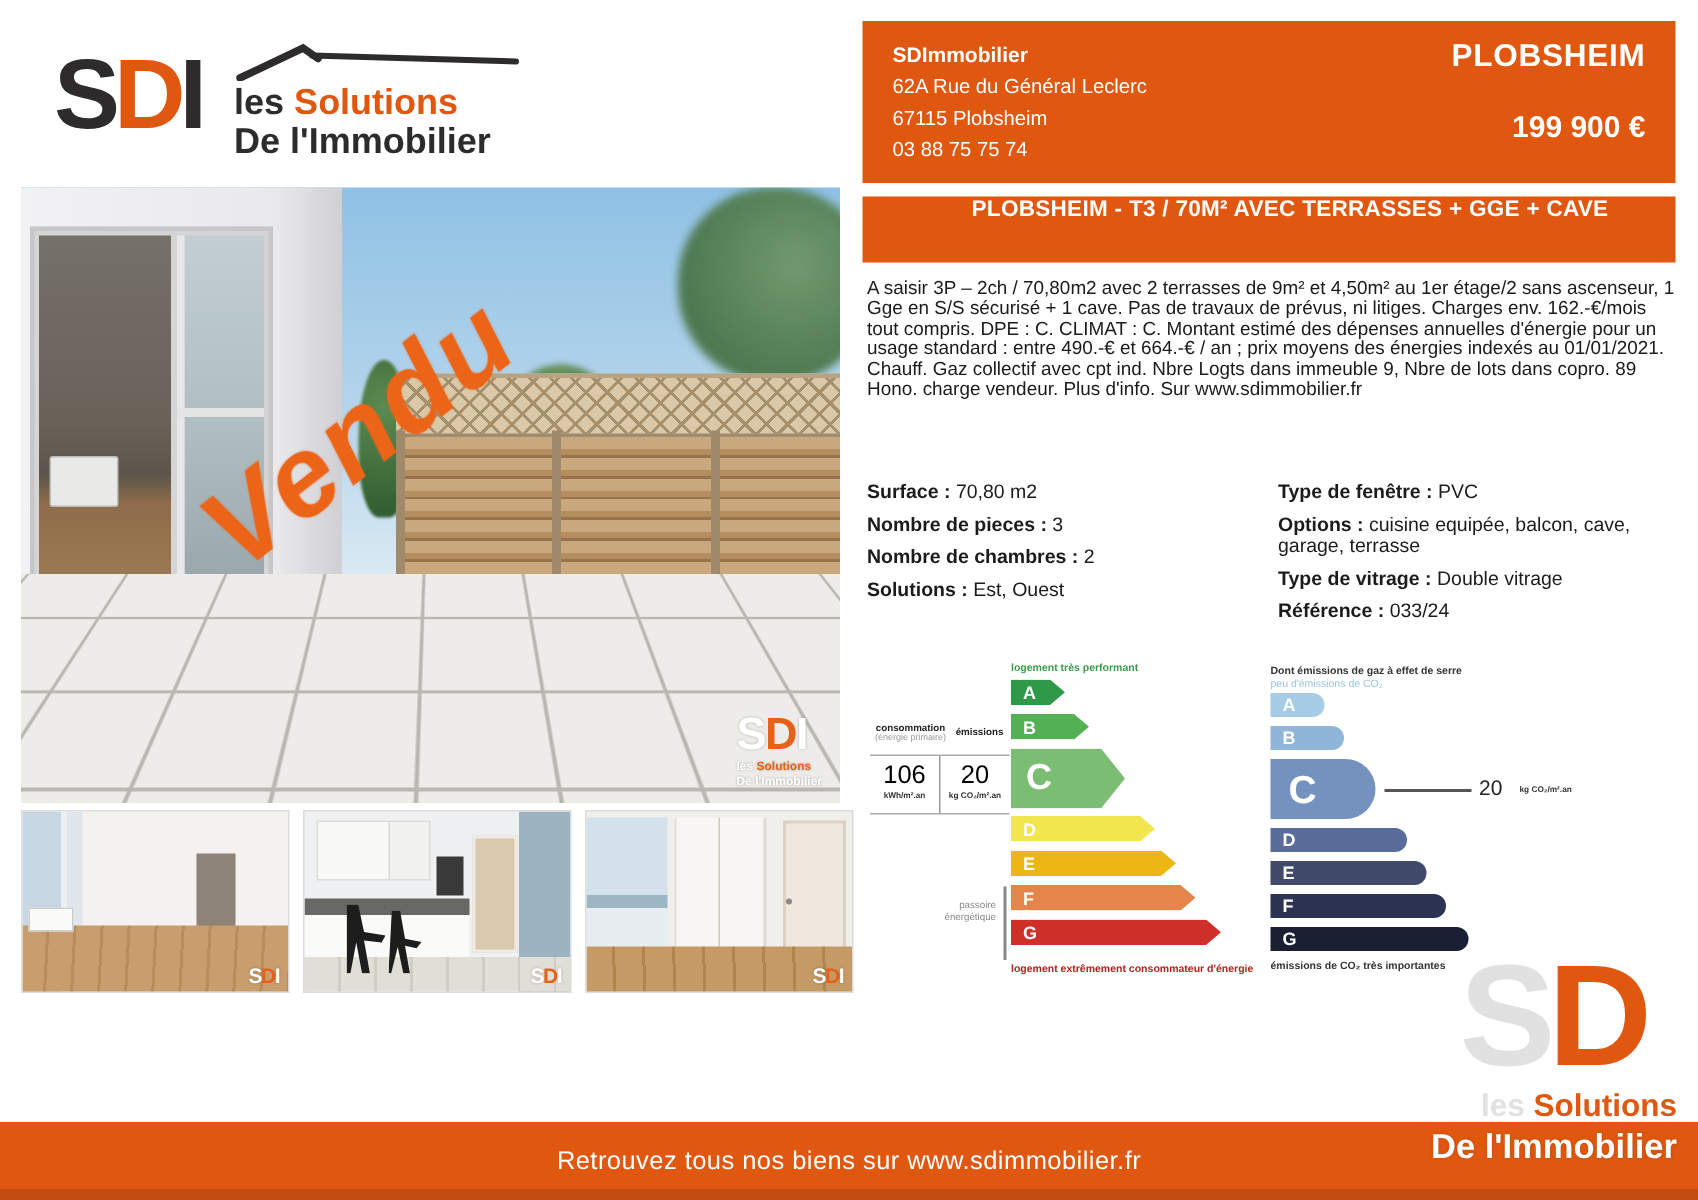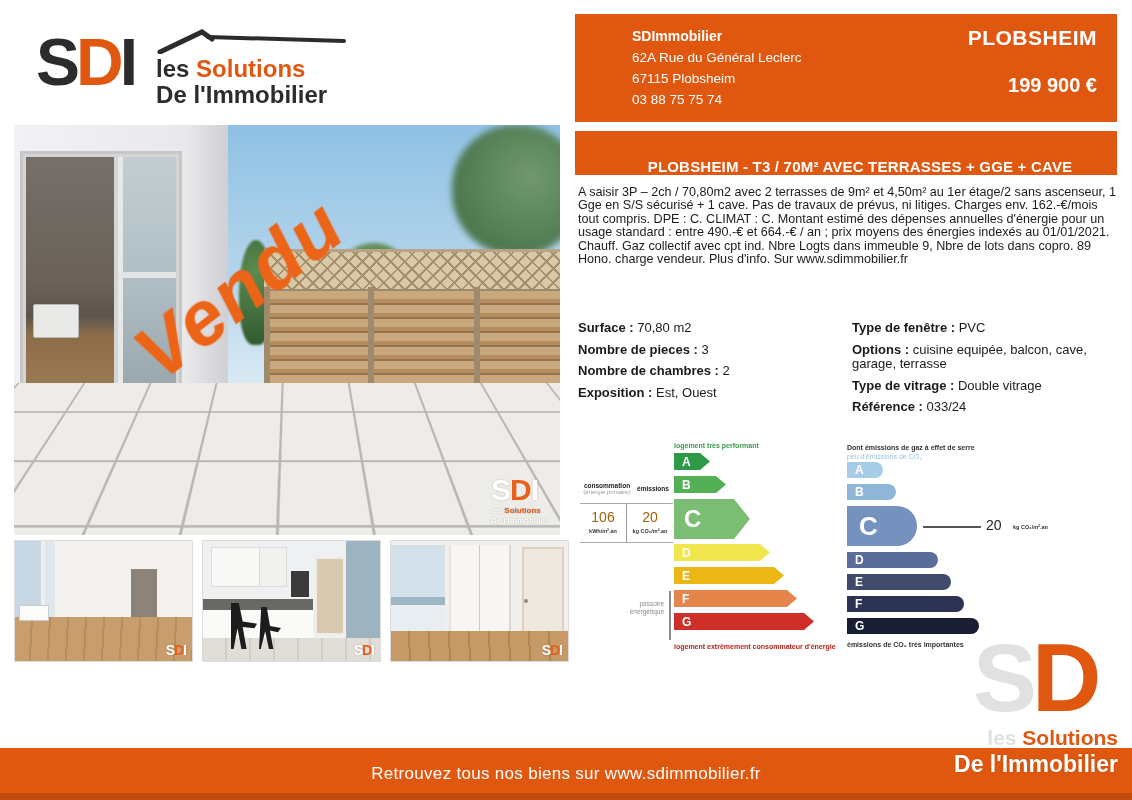--- a/index.html
+++ b/index.html
@@ -11,30 +11,30 @@
   .logo-sdi { font-size:66px; font-weight:900; letter-spacing:-4px; color:#2E2B2C; line-height:80px; }
   .logo-sdi .d-orange { color:#E0570F; }
   .logo-text-block { margin-left:22px; padding-top:6px; }
   .logo-roof { display:block; }
   .logo-line1 { font-size:24px; font-weight:800; color:#2E2B2C; line-height:26px; margin-top:2px; }
   .logo-line1 .hl { color:#E0570F; }
   .logo-line2 { font-size:24px; font-weight:800; color:#2E2B2C; line-height:26px; }
 
   
   .agency-box { position:absolute; left:575px; top:14px; width:542px; height:108px; background:#E0570F; color:#fff; }
-  .agency-left { position:absolute; left:20px; top:12px;margin-left:37px; }
+  .agency-left { position:absolute; left:20px; top:12px; }
   .agency-name { font-weight:bold; font-size:14px; line-height:21px; }
   .agency-line { font-size:13.5px; line-height:21px; }
   .agency-right { position:absolute; right:20px; top:12px; text-align:right; }
   .agency-city { font-size:21px; font-weight:bold; letter-spacing:.5px; }
   .agency-price { font-size:20px; font-weight:bold; margin-top:24px; }
 
   
   .banner { position:absolute; left:575px; top:131px; width:542px; height:44px; background:#E0570F;
-            display:flex; align-items:flex-end; justify-content:center;padding-left:28px; }
+            display:flex; align-items:flex-start; justify-content:center;padding-left:28px; }
   .banner-title { color:#fff; font-size:15px; font-weight:bold; letter-spacing:.2px; }
 
   
   .description { position:absolute; left:578px; top:186px; width:540px; font-size:12.6px; line-height:13.4px; color:#1b1b1b; }
 
   
   .details-col { position:absolute; top:321px; width:268px; font-size:13px; color:#1b1b1b; }
   .details-left { left:578px; }
   .details-right { left:852px; }
   .detail-row { margin-bottom:7px; line-height:14.5px; }
@@ -57,21 +57,21 @@
   .dbar.big .bar-letter { font-size:24px; padding-left:10px; }
   .dpe-headers { position:absolute; left:2px; top:42px; width:92px; display:flex; }
   .dpe-h-cons { width:54px; text-align:center; }
   .dpe-h-cons .b { font-weight:bold; font-size:6.5px; color:#222; display:block; }
   .dpe-h-cons .g { font-size:6px; color:#999; display:block; }
   .dpe-h-emis { width:38px; text-align:center; font-weight:bold; font-size:6.5px; color:#222; padding-top:3px; }
   .dpe-values { position:absolute; left:2px; top:63px; width:93px; height:40px; background:#fff;
                 border-top:1px solid #aaa; border-bottom:1px solid #aaa; display:flex; }
   .dpe-v-cell { flex:1; text-align:center; padding-top:4px; }
   .dpe-v-cell + .dpe-v-cell { border-left:1px solid #999; }
-  .dpe-v-num { font-size:14px; color:#a16207; display:block; line-height:18px; }
+  .dpe-v-num { font-size:17px; color:#000000; display:block; line-height:18px; }
   .dpe-v-unit { font-size:5.5px; font-weight:bold; color:#333; display:block; margin-top:2px; }
   .dpe-bracket { position:absolute; left:91px; top:151px; width:2px; height:49px; background:#888; }
   .dpe-bracket-label { position:absolute; left:28px; top:160px; width:58px; text-align:right; color:#8a8a8a; font-size:6.5px; line-height:8px; }
   .dpe-bottom-label { position:absolute; left:96px; top:203px; color:#b3231c; font-weight:bold; }
 
   
   .ges-title { position:absolute; left:2px; top:4px; color:#333; font-weight:bold; }
   .ges-subtitle { position:absolute; left:2px; top:13px; color:#9cc2e0; }
   .ges-bars { position:absolute; left:2px; top:22px; }
   .gbar { height:16px; margin-bottom:6px; display:flex; align-items:center; border-radius:0 8px 8px 0; }
@@ -237,21 +237,21 @@
       <div class="wm-l2">De l'Immobilier</div>
     </div>
   </div>
 
   <div class="description">A saisir 3P – 2ch / 70,80m2 avec 2 terrasses de 9m² et 4,50m² au 1er étage/2 sans ascenseur, 1 Gge en S/S sécurisé + 1 cave. Pas de travaux de prévus, ni litiges. Charges env. 162.-€/mois tout compris. DPE : C. CLIMAT : C. Montant estimé des dépenses annuelles d'énergie pour un usage standard : entre 490.-€ et 664.-€ / an ; prix moyens des énergies indexés au 01/01/2021. Chauff. Gaz collectif avec cpt ind. Nbre Logts dans immeuble 9, Nbre de lots dans copro. 89 Hono. charge vendeur. Plus d'info. Sur www.sdimmobilier.fr</div>
 
   <div class="details-col details-left">
     <div class="detail-row"><span class="detail-label">Surface :</span> <span>70,80 m2</span></div>
     <div class="detail-row"><span class="detail-label">Nombre de pieces :</span> <span>3</span></div>
     <div class="detail-row"><span class="detail-label">Nombre de chambres :</span> <span>2</span></div>
-    <div class="detail-row"><span class="detail-label">Exposition :</span> <span>Est, Ouest</span></div>
+    <div class="detail-row"><span class="detail-label">Solutions :</span> <span>Est, Ouest</span></div>
   </div>
   <div class="details-col details-right">
     <div class="detail-row"><span class="detail-label">Type de fenêtre :</span> <span>PVC</span></div>
     <div class="detail-row"><span class="detail-label">Options :</span> <span>cuisine equipée, balcon, cave, garage, terrasse</span></div>
     <div class="detail-row"><span class="detail-label">Type de vitrage :</span> <span>Double vitrage</span></div>
     <div class="detail-row"><span class="detail-label">Référence :</span> <span>033/24</span></div>
   </div>
 
   <div class="chart chart-dpe">
     <div class="dpe-top-label tinytxt">logement très performant</div>

